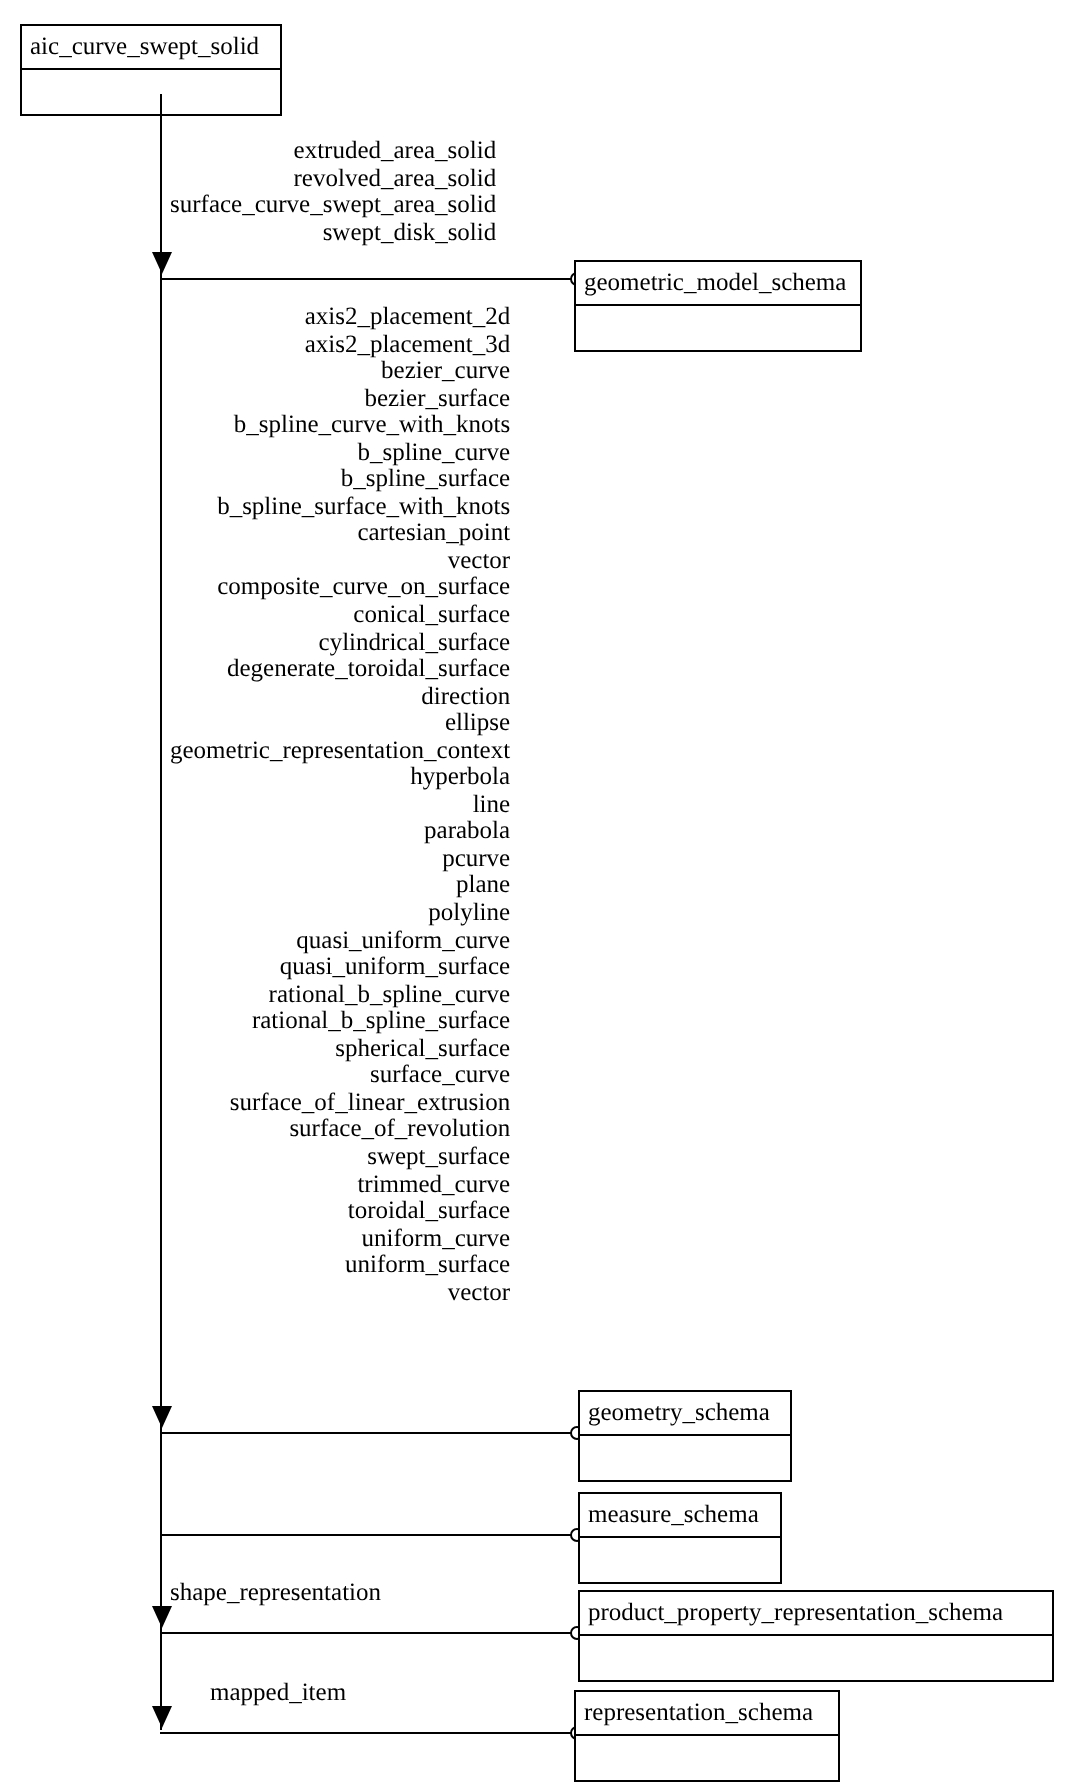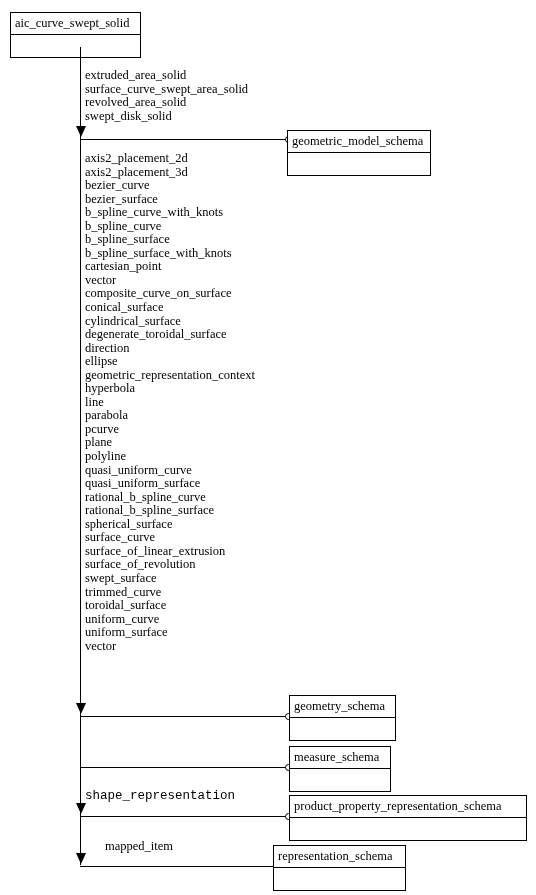--- a/index.html
+++ b/index.html
@@ -61,20 +61,21 @@
     background: #ffffff;
     box-sizing: border-box;
   }
   
   .entity-list {
     position: absolute;
     font-size: 12.5px;
     line-height: 13.55px;
     color: #000000;
     white-space: nowrap;
+    text-align: right;
   }
   .entity-list .entity-item {
     display: block;
   }
   .edge-label {
     position: absolute;
     font-size: 12.5px;
     line-height: 13.55px;
     color: #000000;
     white-space: nowrap;
@@ -87,22 +88,22 @@
 
   <div class="schema-box" style="left:10px; top:12px; width:131px;">
     <div class="title-row">aic_curve_swept_solid</div>
     <div class="body-row"></div>
   </div>
 
   <div class="vline" style="left:80px; top:47px; height:818px;"></div>
 
   <div class="entity-list" style="left:85px; top:69px;">
     <span class="entity-item">extruded_area_solid</span>
+    <span class="entity-item">revolved_area_solid</span>
     <span class="entity-item">surface_curve_swept_area_solid</span>
-    <span class="entity-item">revolved_area_solid</span>
     <span class="entity-item">swept_disk_solid</span>
   </div>
   <div class="arrow-down" style="left:76px; top:126px;"></div>
   <div class="hline" style="left:80px; top:139px; width:208px;"></div>
   <div class="conn-circle" style="left:285px; top:136px;"></div>
   <div class="schema-box" style="left:287px; top:118px; width:144px;margin-top:12px;">
     <div class="title-row">geometric_model_schema</div>
     <div class="body-row"></div>
   </div>
 
@@ -153,31 +154,31 @@
     <div class="body-row"></div>
   </div>
 
   <div class="hline" style="left:80px; top:767px; width:208px;"></div>
   <div class="conn-circle" style="left:285px; top:764px;"></div>
   <div class="schema-box" style="left:289px; top:746px; width:102px;">
     <div class="title-row">measure_schema</div>
     <div class="body-row"></div>
   </div>
 
-  <div class="edge-label" style="left:85px; top:790px;font-family:Liberation Mono, monospace;">shape_representation</div>
+  <div class="edge-label" style="left:85px; top:790px;">shape_representation</div>
   <div class="arrow-down" style="left:76px; top:803px;"></div>
   <div class="hline" style="left:80px; top:816px; width:208px;"></div>
   <div class="conn-circle" style="left:285px; top:813px;"></div>
   <div class="schema-box" style="left:289px; top:795px; width:238px;">
     <div class="title-row">product_property_representation_schema</div>
     <div class="body-row"></div>
   </div>
 
   <div class="edge-label" style="left:85px; top:840px;margin-left:20px;">mapped_item</div>
   <div class="arrow-down" style="left:76px; top:853px;"></div>
   <div class="hline" style="left:80px; top:866px; width:208px;"></div>
   <div class="conn-circle" style="left:285px; top:863px;"></div>
-  <div class="schema-box" style="left:273px; top:845px; width:133px;">
+  <div class="schema-box" style="left:287px; top:845px; width:133px;">
     <div class="title-row">representation_schema</div>
     <div class="body-row"></div>
   </div>
 
 </div>
 
 </body></html>

